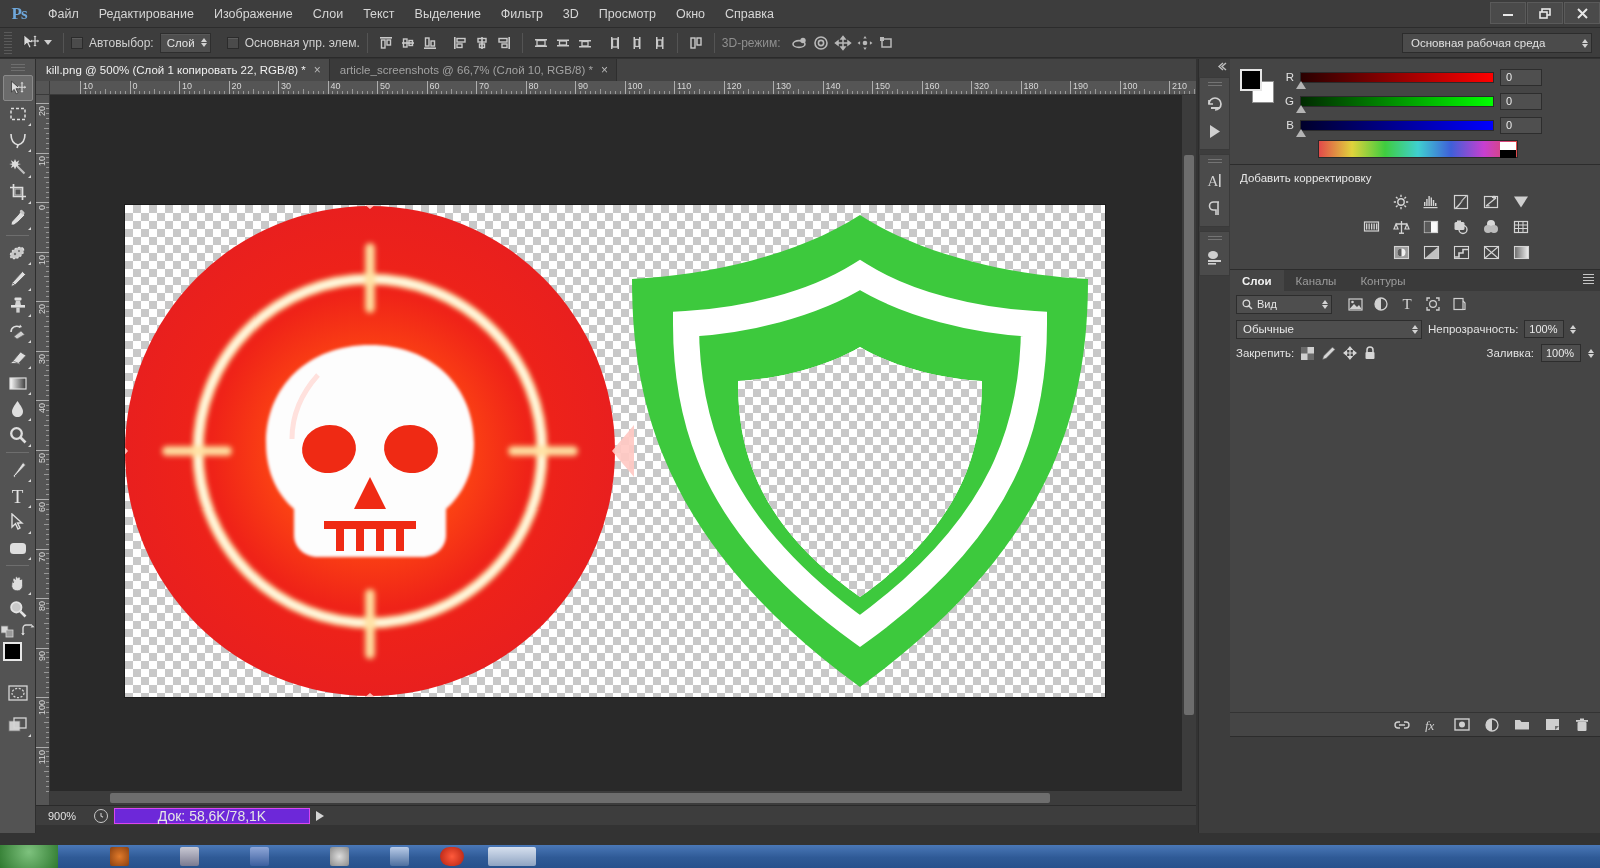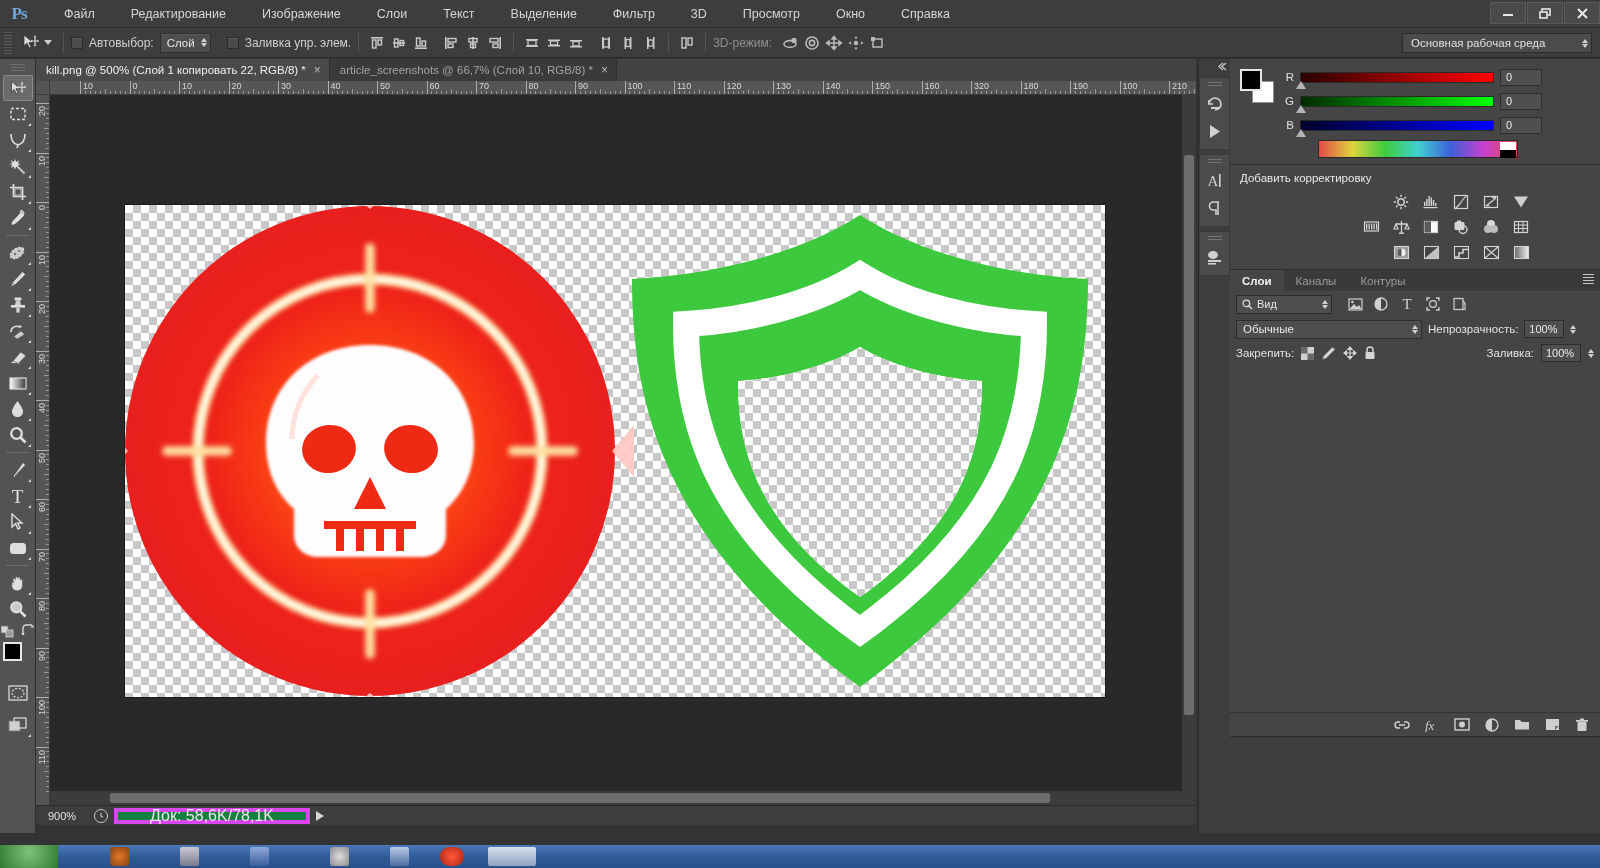--- a/index.html
+++ b/index.html
@@ -12,21 +12,20 @@
     -webkit-font-smoothing:antialiased;
   }
   .app { position:relative; width:1600px; height:868px; }
 
   
   .menubar {
     position:absolute; left:0; top:0; width:1600px; height:28px;
     background:#3d3d3d;
     display:flex; align-items:center;
     border-bottom:1px solid #2c2c2c;
-    gap:16px;
   }
   .ps-logo {
     width:38px; height:28px; display:flex; align-items:center; justify-content:center;
     color:#6fa8dc; font-weight:bold; font-size:17px; font-family:"Liberation Serif", serif;
     letter-spacing:-1px;
   }
   .menu-item {
     padding:0 10px; height:28px; line-height:28px; font-size:12.5px; color:#d6d6d6;
     cursor:default; white-space:nowrap;
   }
@@ -156,23 +155,23 @@
   
   .statusbar {
     position:absolute; left:36px; top:805px; width:1160px; height:20px;
     background:#3d3d3d; display:flex; align-items:center; border-top:1px solid #2a2a2a;
   }
   .zoomfield {
     width:52px; text-align:center; font-size:11px; color:#e2e2e2;
   }
   .circ-icon { width:14px;height:14px;border:1.4px solid #c9c9c9;border-radius:50%; margin-left:6px; position:relative;}
   .docsize {
-    flex:0 0 auto; margin-left:6px; width:196px; height:16px; background:#15803d;
-    display:flex; align-items:center; justify-content:center; font-size:16px; color:#e6e6e6;
-    border:4px solid #d946ef;
+    flex:0 0 auto; margin-left:6px; width:196px; height:16px; background:#6d28d9;
+    display:flex; align-items:center; justify-content:center; font-size:14px; color:#e6e6e6;
+    border:1px solid #d946ef;
   }
   .play-tri { width:0;height:0;border-top:5px solid transparent;border-bottom:5px solid transparent;border-left:8px solid #d6d6d6; margin-left:6px;}
 
   .bottomtabs {
     position:absolute; left:36px; top:825px; width:1160px; height:20px;
     background:#3d3d3d; display:flex; align-items:center; border-top:1px solid #323232;
   }
   .btab { height:20px; display:flex;align-items:center; padding:0 12px; font-size:11.5px; }
   .btab.active { background:#4a4a4a; color:#f2f2f2; font-weight:bold;}
   .btab.inactive { color:#9a9a9a; }
@@ -348,21 +347,21 @@
             <i class="up"></i>
             <i class="dn"></i>
           </span>
       </div>
     </div>
 
     <div style="width:16px"></div>
 
     <div class="ob-group">
       <span class="cbx"></span>
-      <span class="ob-label">Заливка упр. элем.</span>
+      <span class="ob-label">Основная упр. элем.</span>
     </div>
 
     <div class="ob-sep"></div>
 
     <div class="align-btn">
       <svg width="16" height="16" viewBox="0 0 16 16">
           <rect x="2" y="2" width="12" height="1.6" fill="#c9c9c9"></rect>
           <rect x="3.5" y="5" width="3.5" height="8" fill="none" stroke="#c9c9c9" stroke-width="1.4"></rect>
           <rect x="9" y="5" width="3.5" height="5" fill="none" stroke="#c9c9c9" stroke-width="1.4"></rect>
         </svg>

